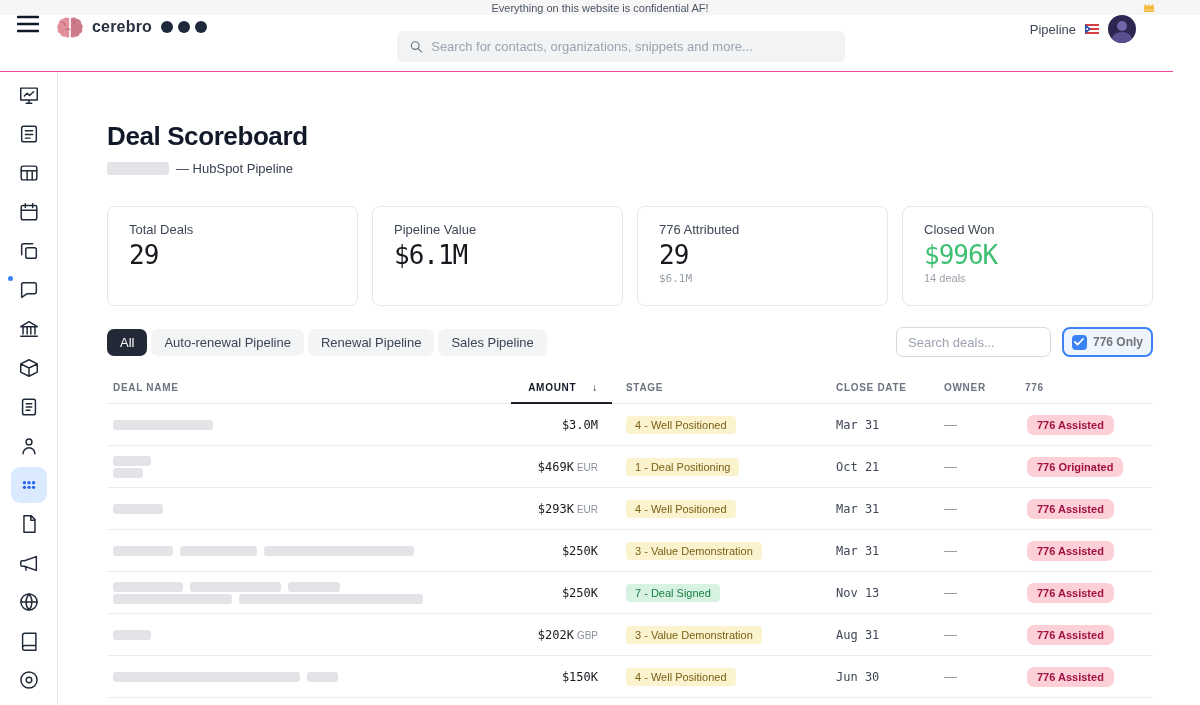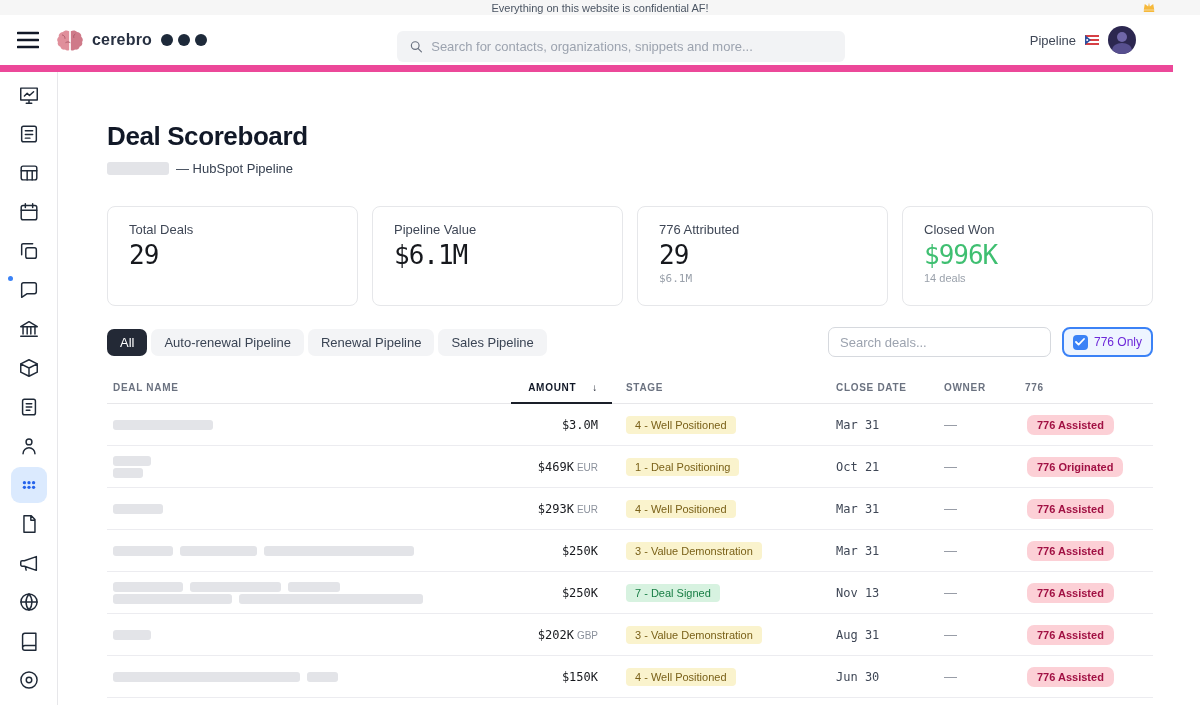--- a/index.html
+++ b/index.html
@@ -7,21 +7,21 @@
     font-family:"Liberation Sans", sans-serif; color:#16181d; position:relative; }
   .mono { font-family:"DejaVu Sans Mono", monospace; }
 
   
   .banner { position:absolute; top:0; left:0; width:1200px; height:15px; background:#f6f6f6;
     display:flex; align-items:center; justify-content:center; font-size:11px; color:#4b5563; }
   .banner .crown { position:absolute; right:44px; top:1px; width:14px; height:12px; }
 
   
   .header { position:absolute; top:15px; left:0; width:1173px; height:57px; background:#fff;
-    border-bottom:7px solid #ec4899; display:flex; align-items:center; }
+    border-bottom:1px solid #ec4899; display:flex; align-items:flex-start; }
   .hamburger { margin-left:17px; cursor:pointer; display:flex; }
   .logo { display:flex; align-items:center; margin-left:16px; gap:7px; }
   .logo-text { font-size:16px; font-weight:700; color:#273041; letter-spacing:.2px; }
   .logo-dots { display:flex; gap:5px; margin-left:2px; }
   .logo-dots span { width:12px; height:12px; border-radius:50%; background:#1e2a3a; display:block; }
   .search { position:absolute; left:397px; top:16px; width:448px; height:31px; background:#f2f3f5;
     border-radius:6px; display:flex; align-items:center; padding:0 12px; gap:8px; }
   .search input { border:none; outline:none; background:transparent; font-size:13px; width:100%;
     font-family:"Liberation Sans",sans-serif; color:#374151; }
   .search input::placeholder { color:#9ca3af; }
@@ -61,29 +61,29 @@
   .card .value.green { color:#3fbf71; }
   .card .sub { margin-top:2px; font-size:11px; color:#9aa1ab; }
   .card .sub:empty { display:none; }
 
   .controls { display:flex; justify-content:space-between; align-items:center; margin-top:21px; height:30px; }
   .tabs { display:flex; gap:4px; }
   .tab { padding:6px 13px; border-radius:7px; font-size:13px; color:#3a4454; background:#f3f4f6;
     cursor:pointer; white-space:nowrap; }
   .tab.active { background:#232936; color:#fff; }
   .controls-right { display:flex; gap:11px; align-items:center; }
-  .deal-search { width:223px; height:30px; border:1px solid #d6d9de; border-radius:7px;
+  .deal-search { width:155px; height:30px; border:1px solid #d6d9de; border-radius:7px;
     padding:0 11px; display:flex; align-items:center; background:#fff; }
   .deal-search input { border:none; outline:none; width:100%; font-size:13px;
     font-family:"Liberation Sans",sans-serif; color:#374151; background:transparent; }
   .toggle776 { width:91px; height:30px; border:2px solid #3b82f6; background:#eef5ff; border-radius:8px;
     display:flex; align-items:center; justify-content:center; gap:6px; cursor:pointer; }
   .cb { width:15px; height:15px; background:#3b82f6; border-radius:4px; display:flex;
     align-items:center; justify-content:center; }
-  .toggle-label { font-size:12px; font-weight:400; color:#6d28d9; }
+  .toggle-label { font-size:12px; font-weight:700; color:#737373; }
 
   
   .table { margin-top:15px; }
   .thead, .tr { display:grid; grid-template-columns:404px 101px 224px 108px 81px 128px; align-items:center; }
   .thead { height:32px; }
   .th { font-size:10px; font-weight:700; color:#6b7280; text-transform:uppercase; letter-spacing:.07em;
     height:100%; display:flex; align-items:center; border-bottom:1px solid #e7e7ea; }
   .th.name { padding-left:6px; }
   .th.amount { justify-content:flex-end; padding-right:14px; color:#111827;
     border-bottom:2px solid #1a1f29; gap:16px; }

